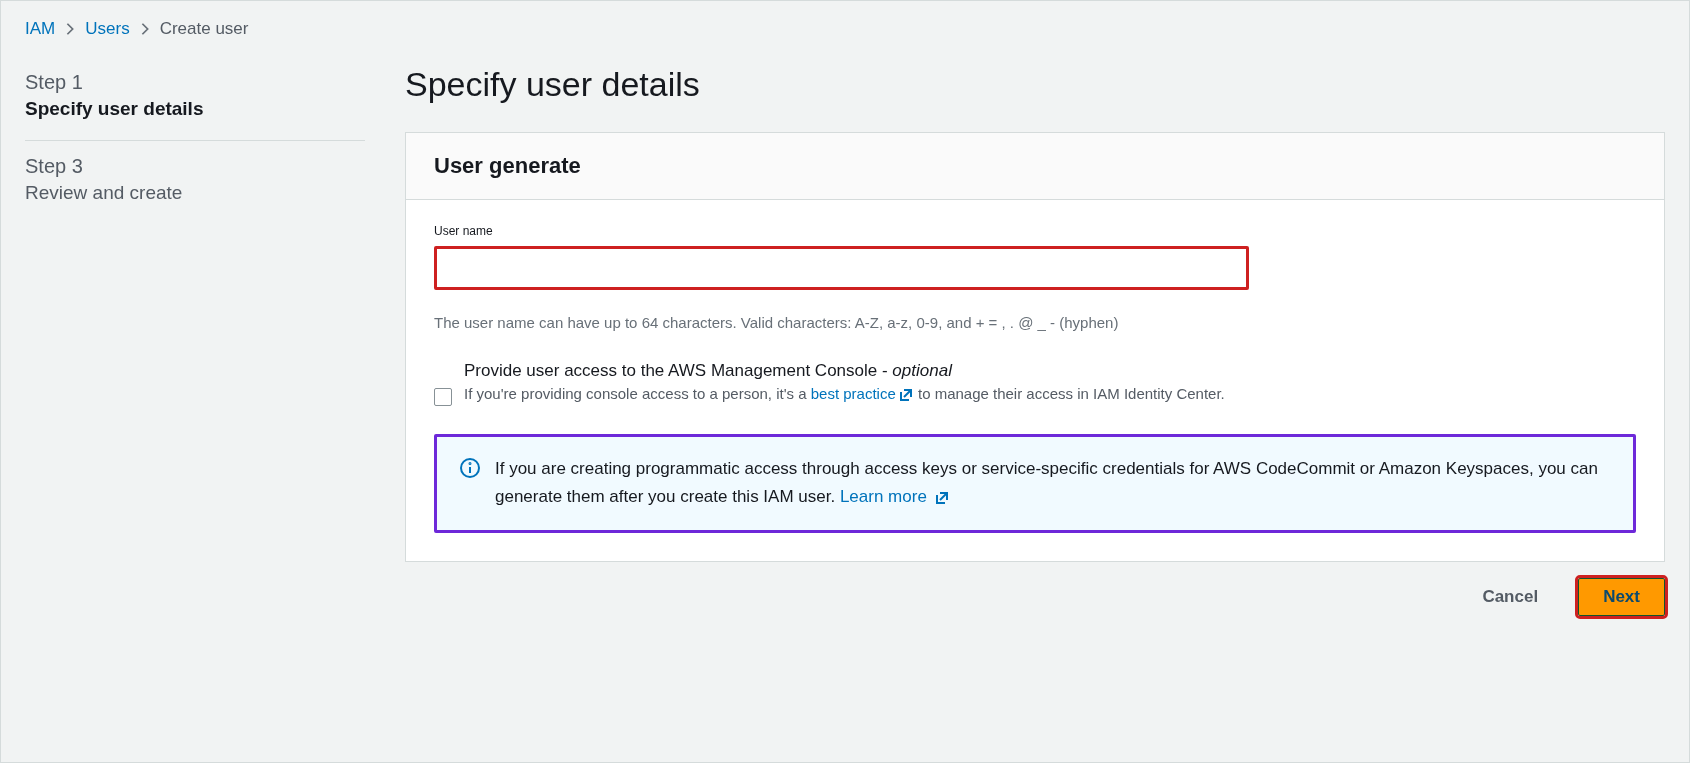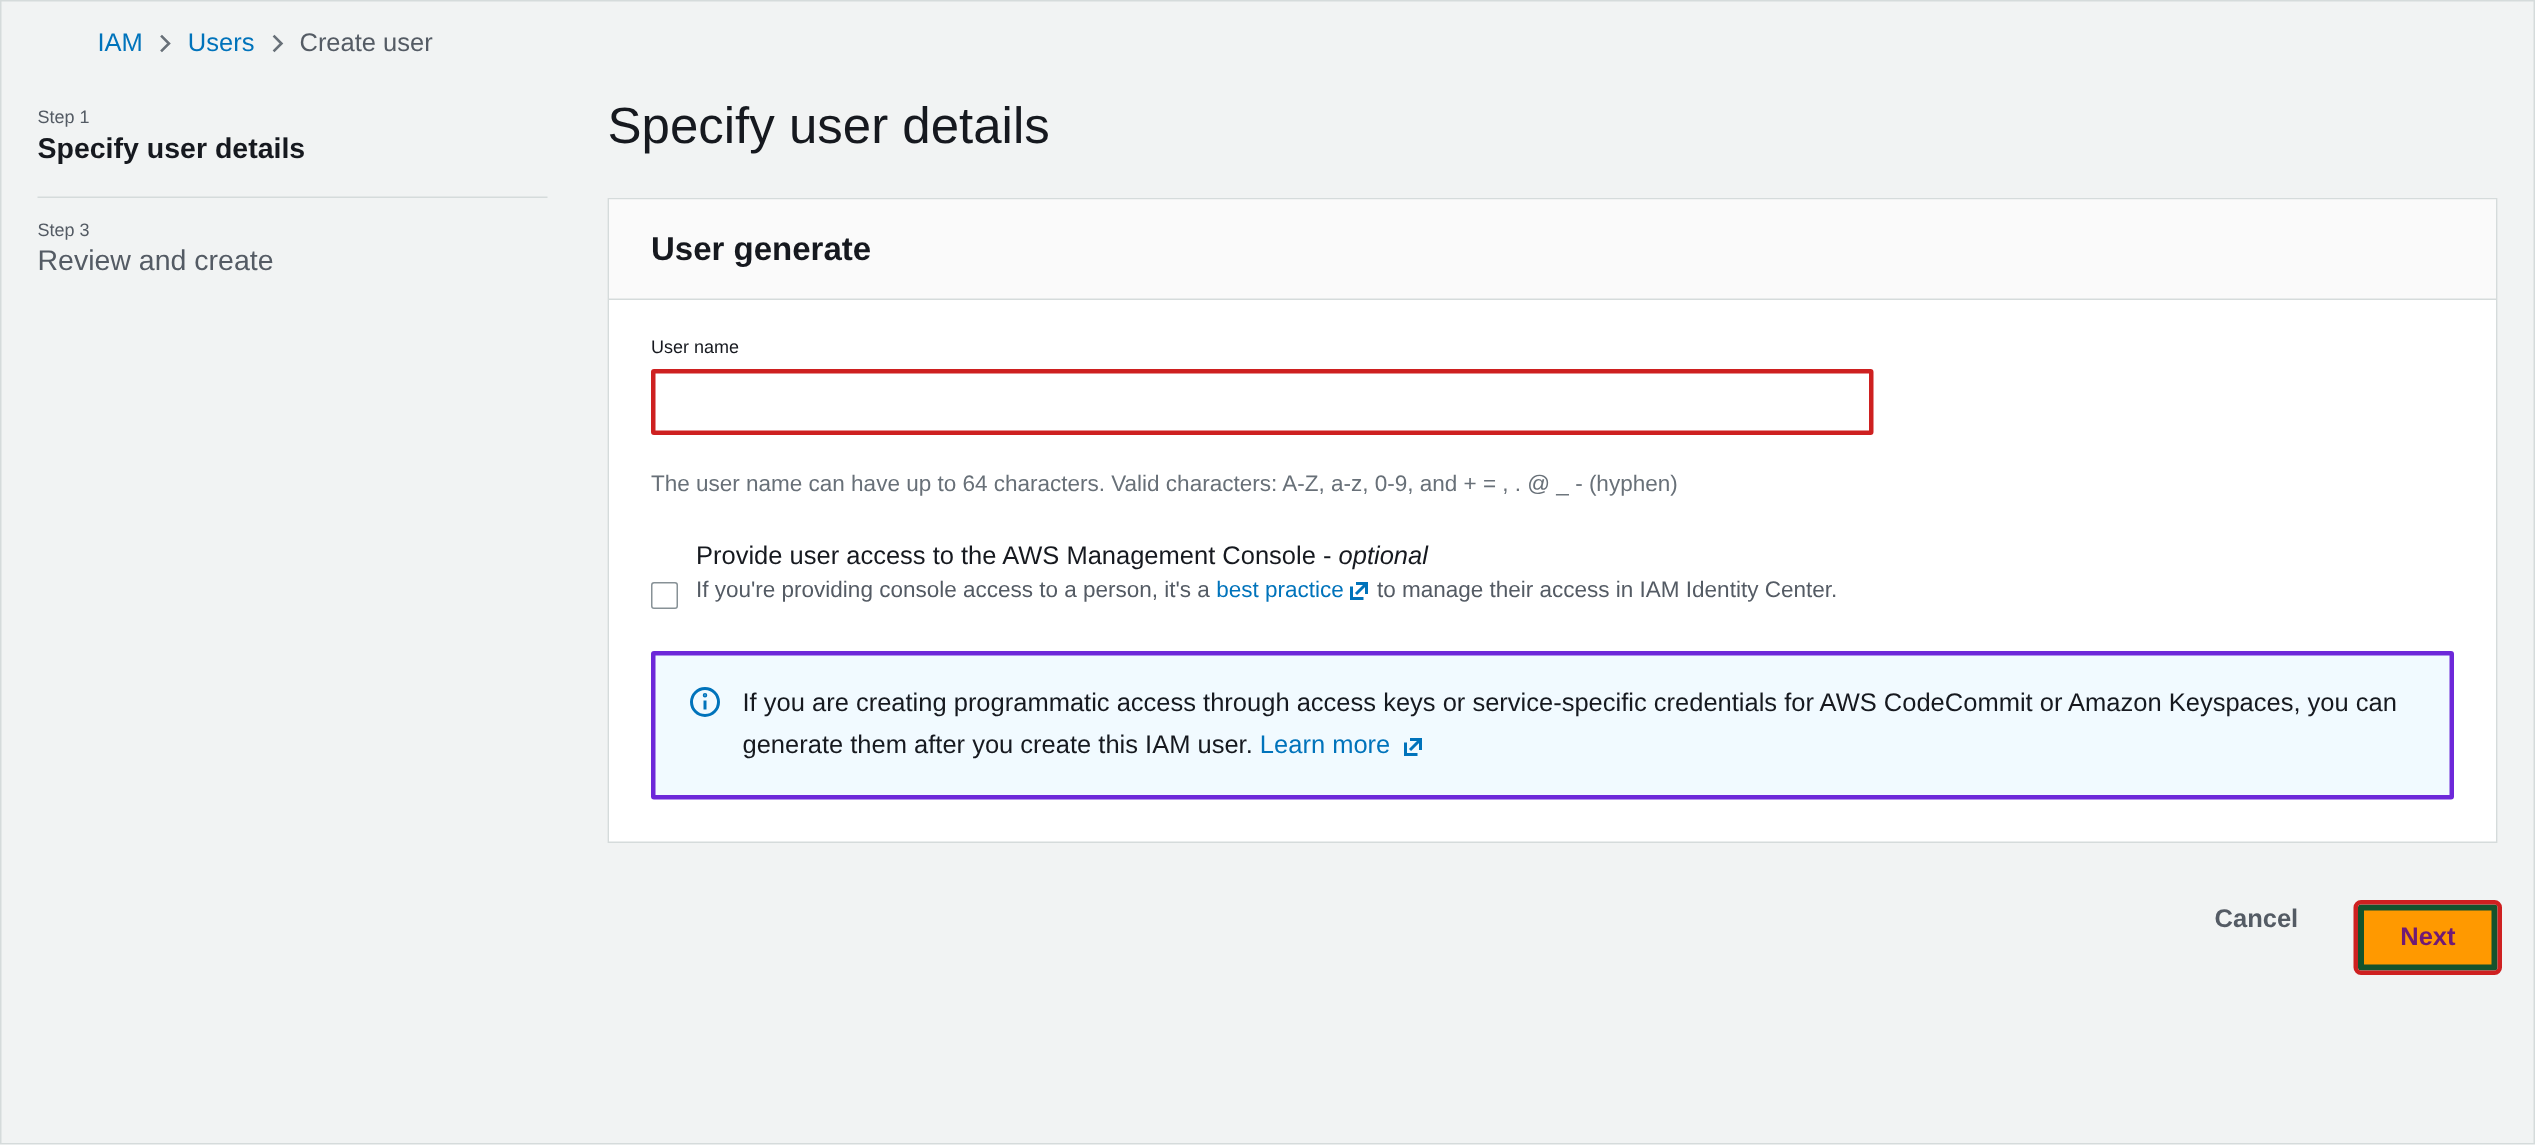--- a/index.html
+++ b/index.html
@@ -19,21 +19,20 @@
     padding: 18px 24px 0 24px;
     position: relative;
   }
   
   .breadcrumb {
     display: flex;
     align-items: center;
     gap: 10px;
     font-size: 17px;
     padding: 0 0 18px 0;
-    margin-left: 40px;
   }
   .breadcrumb a {
     color: #0073bb;
     text-decoration: none;
     cursor: pointer;
   }
   .breadcrumb .current {
     color: #545b64;
   }
   .chevron {
@@ -51,21 +50,21 @@
   .steps {
     width: 340px;
     flex-shrink: 0;
   }
   .step {
     padding: 14px 0 20px 0;
     border-bottom: 1px solid #d5dbdb;
   }
   .step:last-child { border-bottom: none; }
   .step-num {
-    font-size: 12px;
+    font-size: 20px;
     color: #545b64;
     margin-bottom: 4px;
   }
   .step-title {
     font-size: 19px;
     color: #545b64;
   }
   .step.active .step-title {
     color: #16191f;
     font-weight: 700;
@@ -194,25 +193,24 @@
     border-radius: 2px;
     cursor: pointer;
     border: none;
     background: transparent;
   }
   .btn-cancel {
     color: #545b64;
   }
   .btn-next {
     background: #ff9900;
-    color: #701a75;
-    border: 4px solid #14532d;
+    color: #0c4a6e;
+    border: 1px solid #14532d;
     outline: 3px solid #ce2020;
     outline-offset: 0;
-    margin-top: 25px;
   }
 </style>
 </head>
 <body>
 
 <div class="page">
 
   <nav class="breadcrumb">
     <a>IAM</a>
     <span class="chevron">

